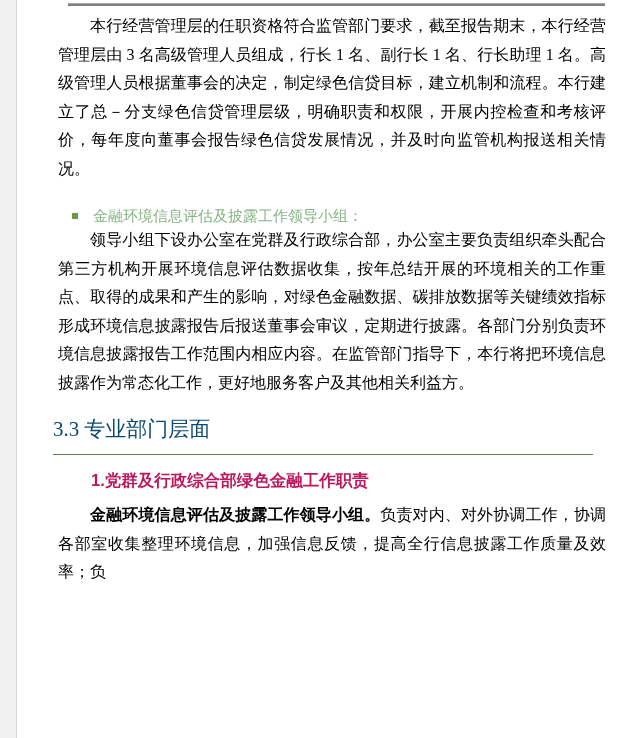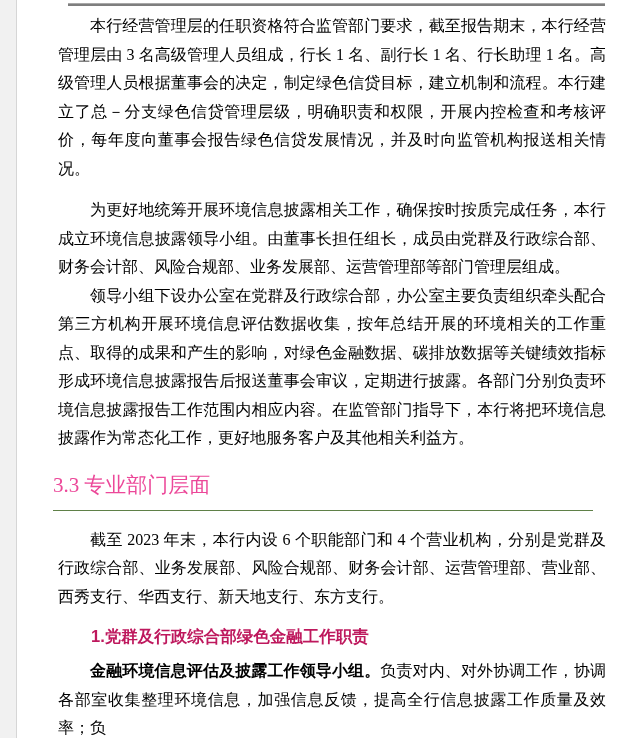--- a/index.html
+++ b/index.html
@@ -55,21 +55,21 @@
     width: 6px; height: 6px;
     background: #6C9A4C;
     margin-right: 15px;
     flex: none;
   }
   h2.section-heading {
     margin: 17px 0 0 -5px;
     width: 540px;
     font-size: 21px;
     font-weight: normal;
-    color: #ec4899;
+    color: #0c4a6e;
     line-height: 30px;
     padding-bottom: 10px;
     border-bottom: 1px solid #5F8048;
     font-family: "Liberation Serif", "DejaVu Serif", serif;
   }
   h2.section-heading .section-title-sp { margin-left: 5px; }
   h3.sub-heading {
     margin: 14px 0 0 0;
     font-size: 16.5px;
     line-height: 22px;
@@ -88,30 +88,32 @@
 
 <div class="canvas">
   <div class="page">
 
     <div class="header-rule"></div>
 
     <div class="content">
 
       <p class="body-par" id="p1">本行经营管理层的任职资格符合监管部门要求，截至报告期末，本行经营管理层由 3 名高级管理人员组成，行长 1 名、副行长 1 名、行长助理 1 名。高级管理人员根据董事会的决定，制定绿色信贷目标，建立机制和流程。本行建立了总－分支绿色信贷管理层级，明确职责和权限，开展内控检查和考核评价，每年度向董事会报告绿色信贷发展情况，并及时向监管机构报送相关情况。</p>
 
+      <div class="bullet-heading">
+        <span class="bullet-square"></span>
+        <span>金融环境信息评估及披露工作领导小组：</span>
+      </div>
 
-      <p class="body-par" id="p2">为更好地统筹开展环境信息披露相关工作，确保按时按质完成任务，本行成立环境信息披露领导小组。由董事长担任组长，成员由党群及行政综合部、财务会计部、风险合规部、业务发展部、运营管理部等部门管理层组成。</p>
 
       <p class="body-par" id="p3">领导小组下设办公室在党群及行政综合部，办公室主要负责组织牵头配合第三方机构开展环境信息评估数据收集，按年总结开展的环境相关的工作重点、取得的成果和产生的影响，对绿色金融数据、碳排放数据等关键绩效指标形成环境信息披露报告后报送董事会审议，定期进行披露。各部门分别负责环境信息披露报告工作范围内相应内容。在监管部门指导下，本行将把环境信息披露作为常态化工作，更好地服务客户及其他相关利益方。</p>
 
       <h2 class="section-heading">
         <span>3.3</span><span class="section-title-sp">专业部门层面</span>
       </h2>
 
-      <p class="body-par" id="p4">截至 2023 年末，本行内设 6 个职能部门和 4 个营业机构，分别是党群及行政综合部、业务发展部、风险合规部、财务会计部、运营管理部、营业部、西秀支行、华西支行、新天地支行、东方支行。</p>
 
       <h3 class="sub-heading">1.党群及行政综合部绿色金融工作职责</h3>
 
       <p class="body-par" id="p5">
         <span class="lead-bold">金融环境信息评估及披露工作领导小组。</span><span>负责对内、对外协调工作，协调各部室收集整理环境信息，加强信息反馈，提高全行信息披露工作质量及效率；负</span>
       </p>
 
     </div>
   </div>
 </div>

